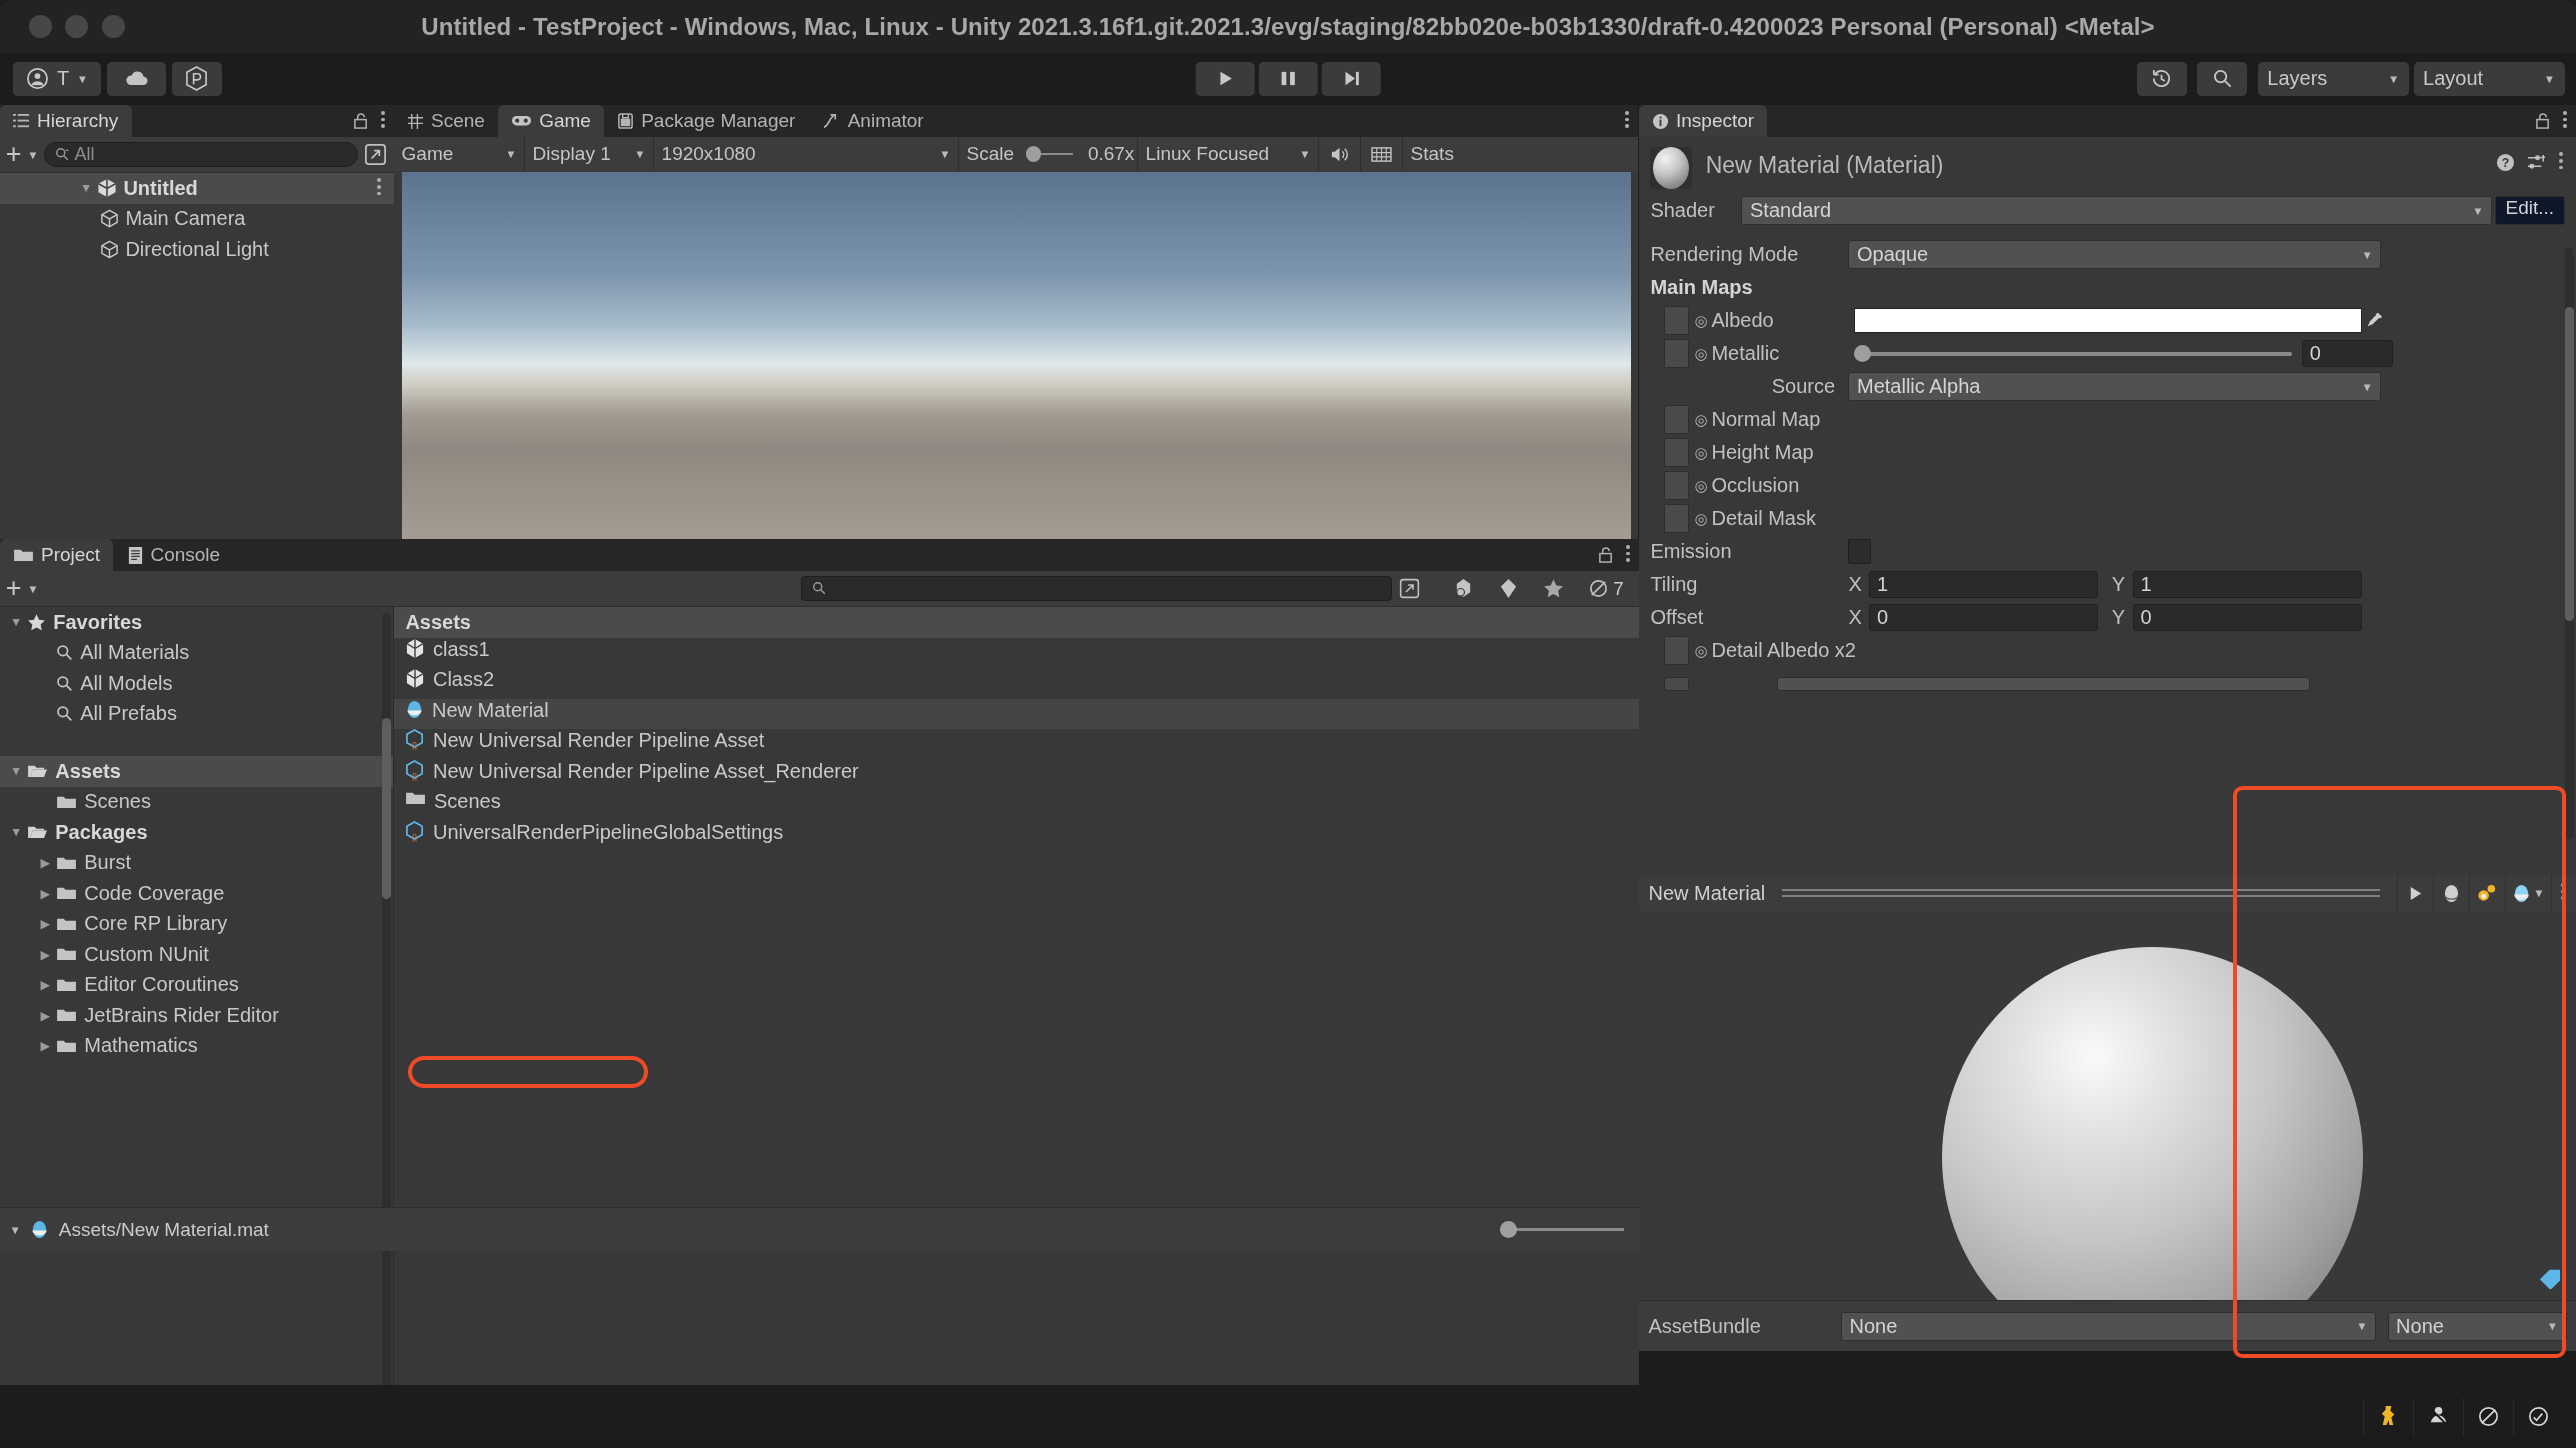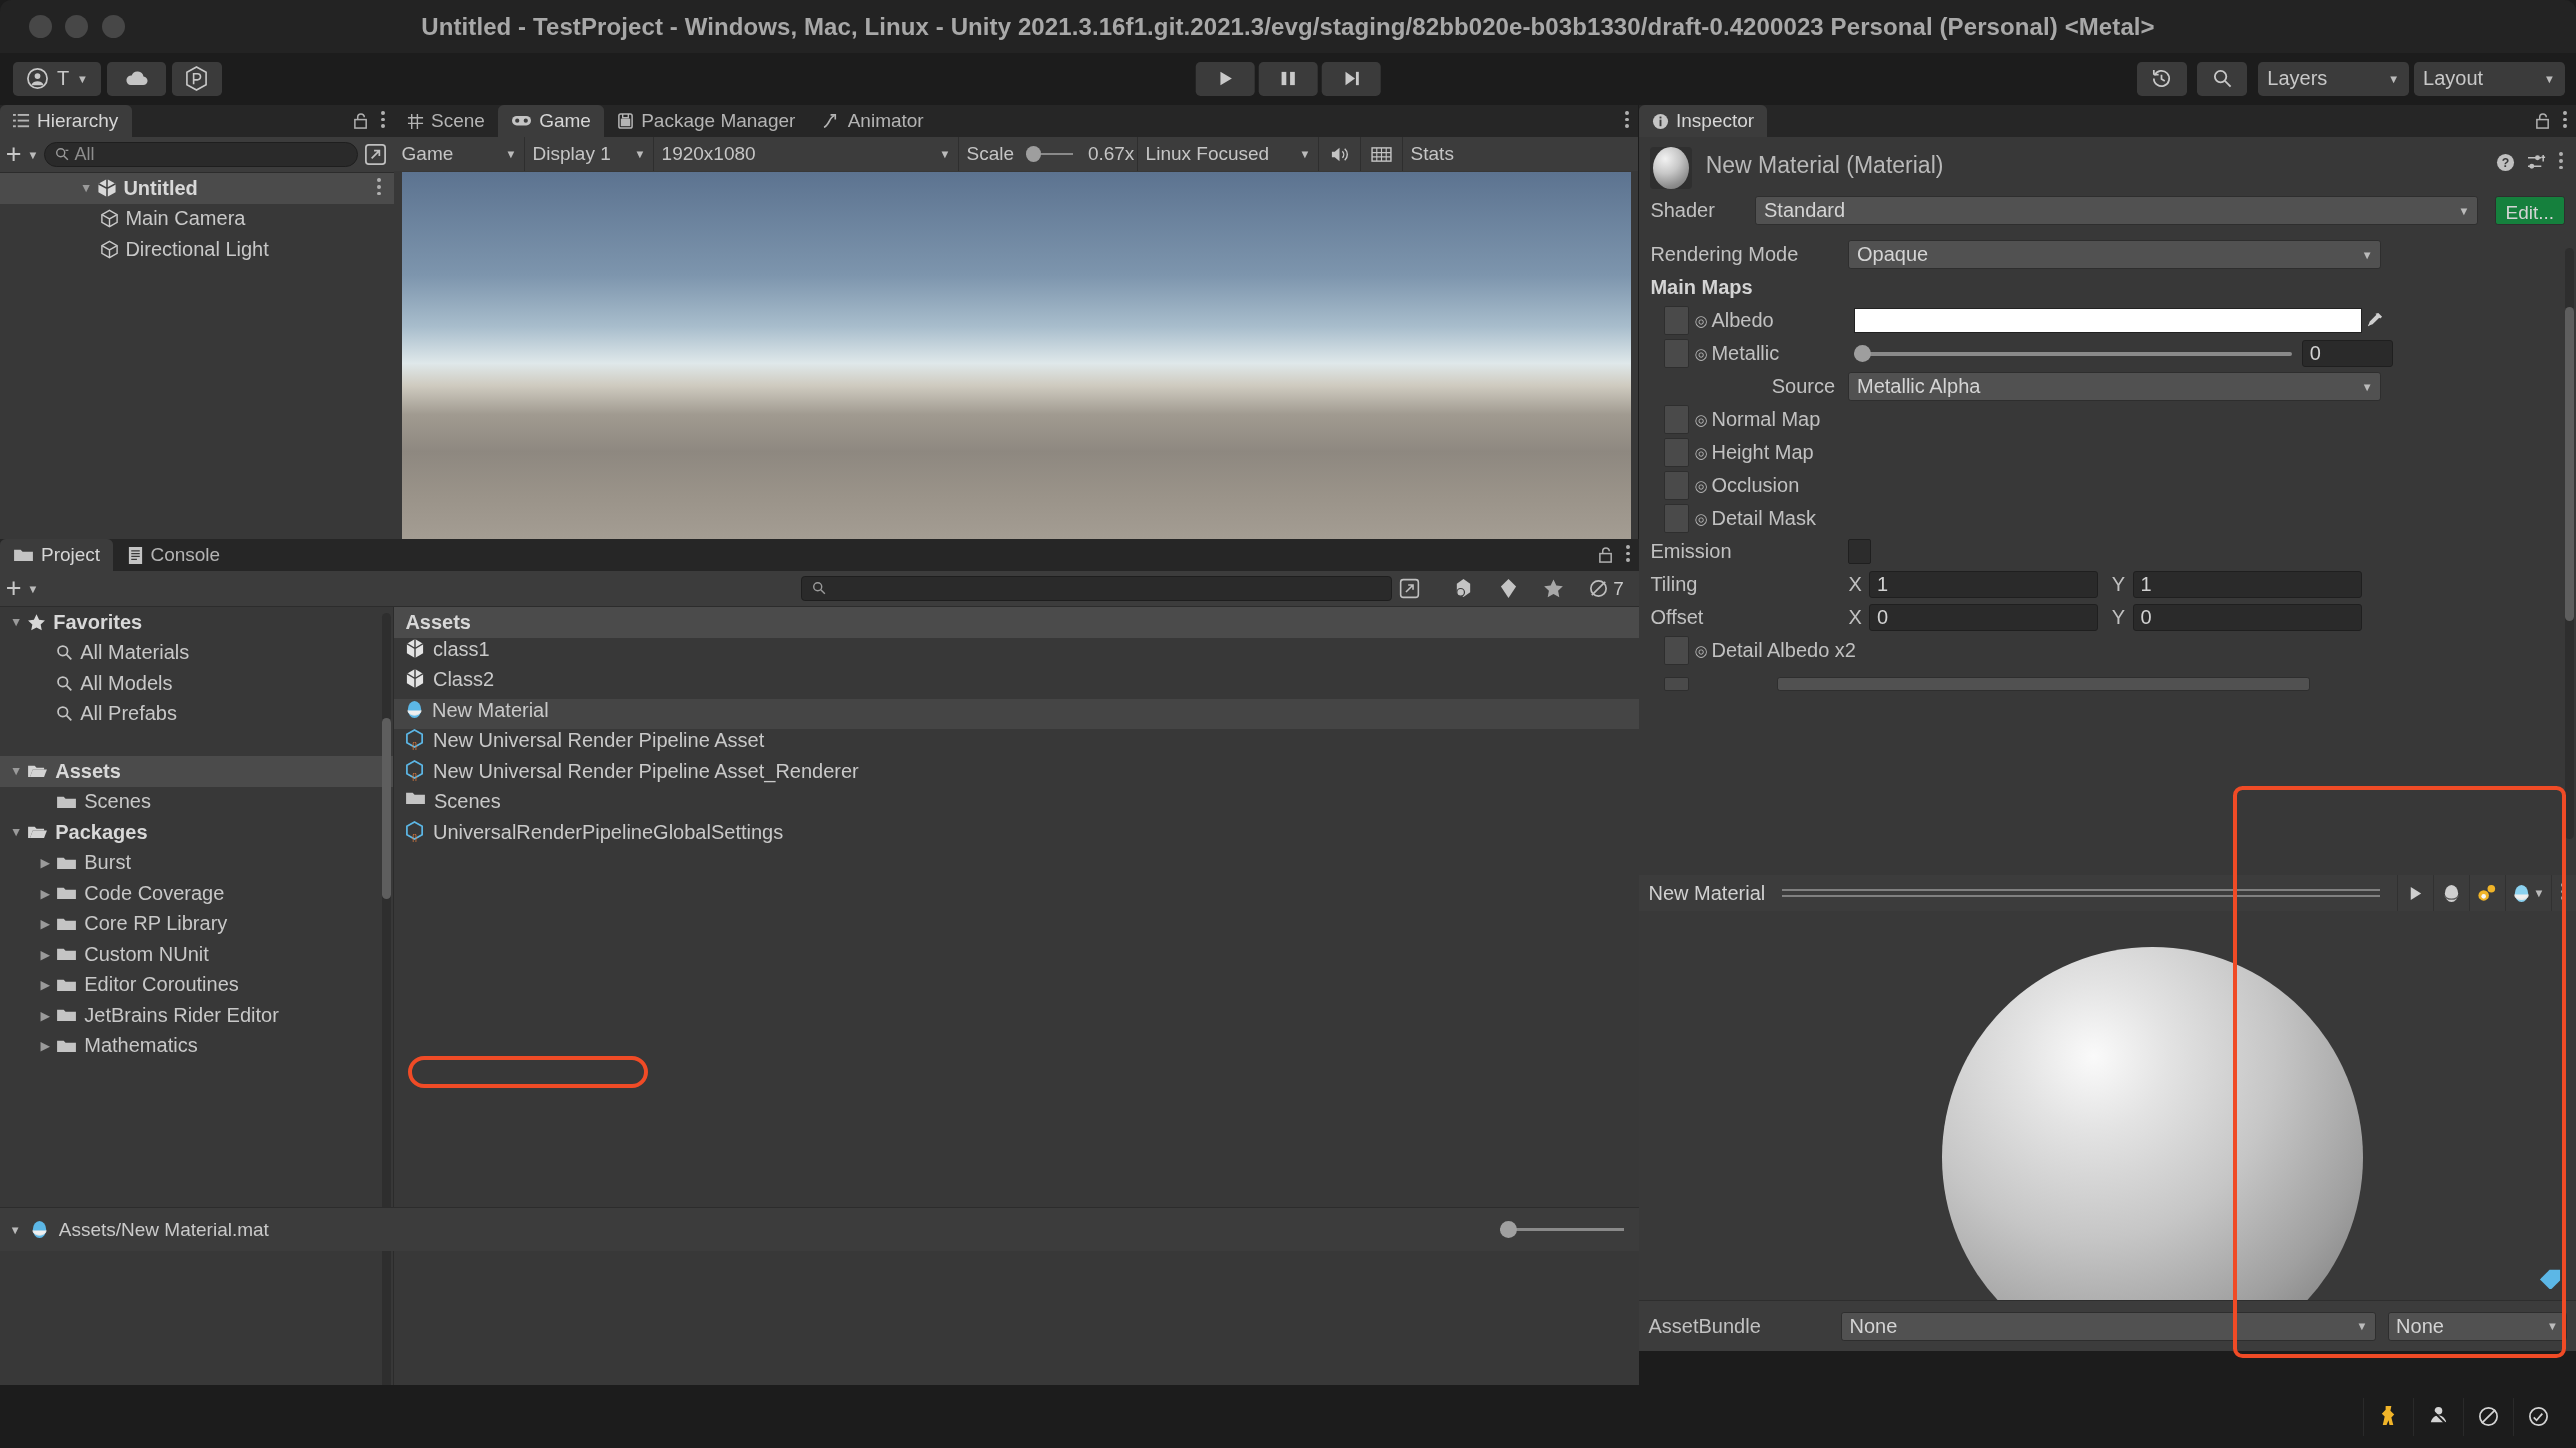--- a/index.html
+++ b/index.html
@@ -116,30 +116,30 @@
   .mat-thumb {
     width: 42px; height: 42px; border-radius: 3.8px; background: #2f2f2f;
     display: flex; align-items: center; justify-content: center;
   }
   .mat-ball {
     width: 36px; height: 42px; border-radius: 50%;
     background: radial-gradient(circle at 34% 28%, #f2f2f2 0%, #c8c8c8 38%, #8e8e8e 72%, #6e6e6e 100%);
   }
   .insp-title { font-size: 23px; color: #b9b9b9; padding-top: 5.7px; }
   .insp-icons { margin-left: auto; display: flex; align-items: center; gap: 11.4px; padding-top: 5.7px; }
-  .shader-row { display: flex; align-items: center; gap: 17px; padding: 7.6px 11.4px 0 11.4px; }
+  .shader-row { display: flex; align-items: center; gap: 3px; padding: 7.6px 11.4px 0 11.4px; }
   .lbl { font-size: 20px; color: #c1c1c1; }
   .dd {
     background: #515151; border: 1px solid #2e2e2e; border-radius: 2.9px; height: 29px;
     display: flex; align-items: center; padding: 0 7.6px; font-size: 20px; color: #d4d4d4;
   }
   .dd .caret { margin-left: auto; }
   .btn-sm {
-    background: #15803d; border: 1px solid #2e2e2e; border-radius: 2.9px; height: 29px;
-    display: flex; align-items: flex-end; padding: 0 9.5px; font-size: 19px; color: #d4d4d4;
+    background: #0f172a; border: 1px solid #2e2e2e; border-radius: 2.9px; height: 29px;
+    display: flex; align-items: flex-start; padding: 0 9.5px; font-size: 19px; color: #d4d4d4;
   }
   .prop-row { display: flex; align-items: center; height: 33px; padding: 0 11.4px; }
   .prop-label { font-size: 20px; color: #c1c1c1; }
   .prop-label.head { font-weight: bold; color: #d4d4d4; }
   .tex-swatch {
     width: 25px; height: 29px; background: #4a4a4a; border: 1px solid #2e2e2e; border-radius: 1.9px;
   }
   .radio-dot { font-size: 15.2px; color: #b0b0b0; margin: 0 3.8px 0 5.7px; }
   .colorbar {
     height: 25px; background: #fff; border: 1px solid #222; flex: 1;

